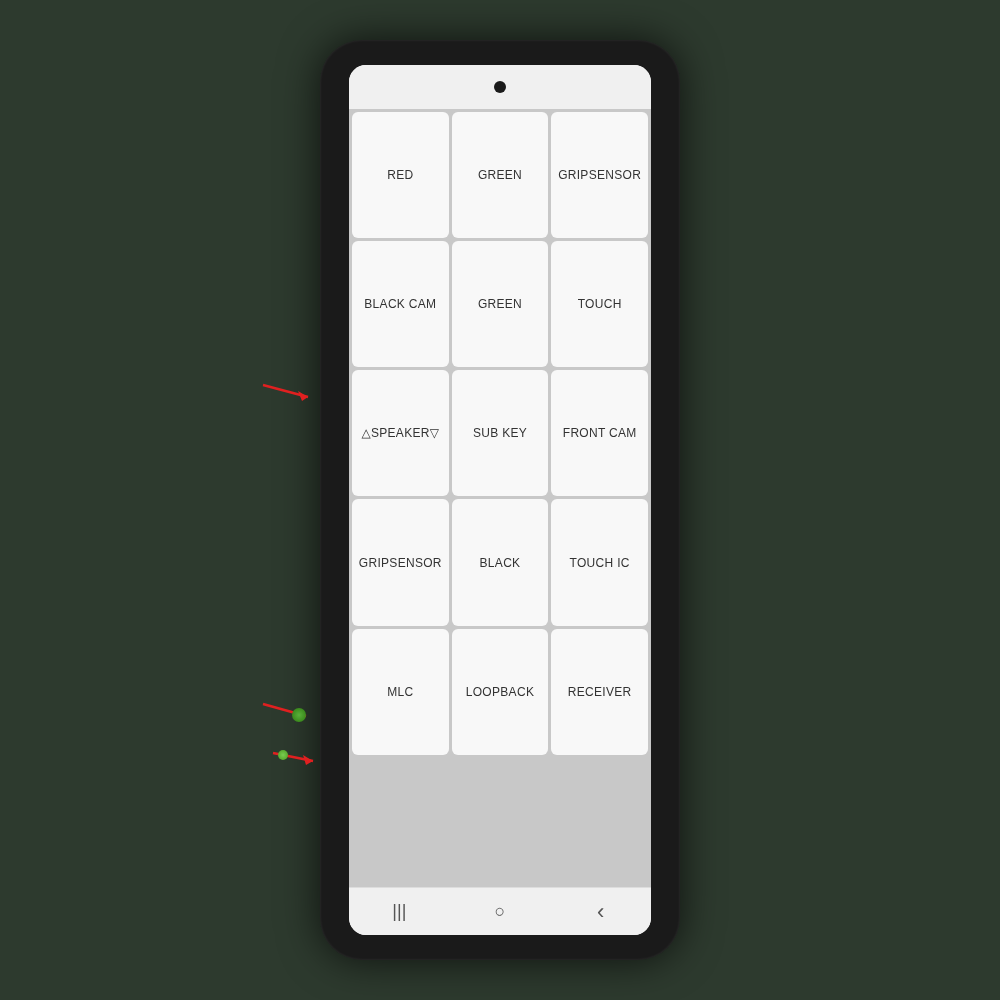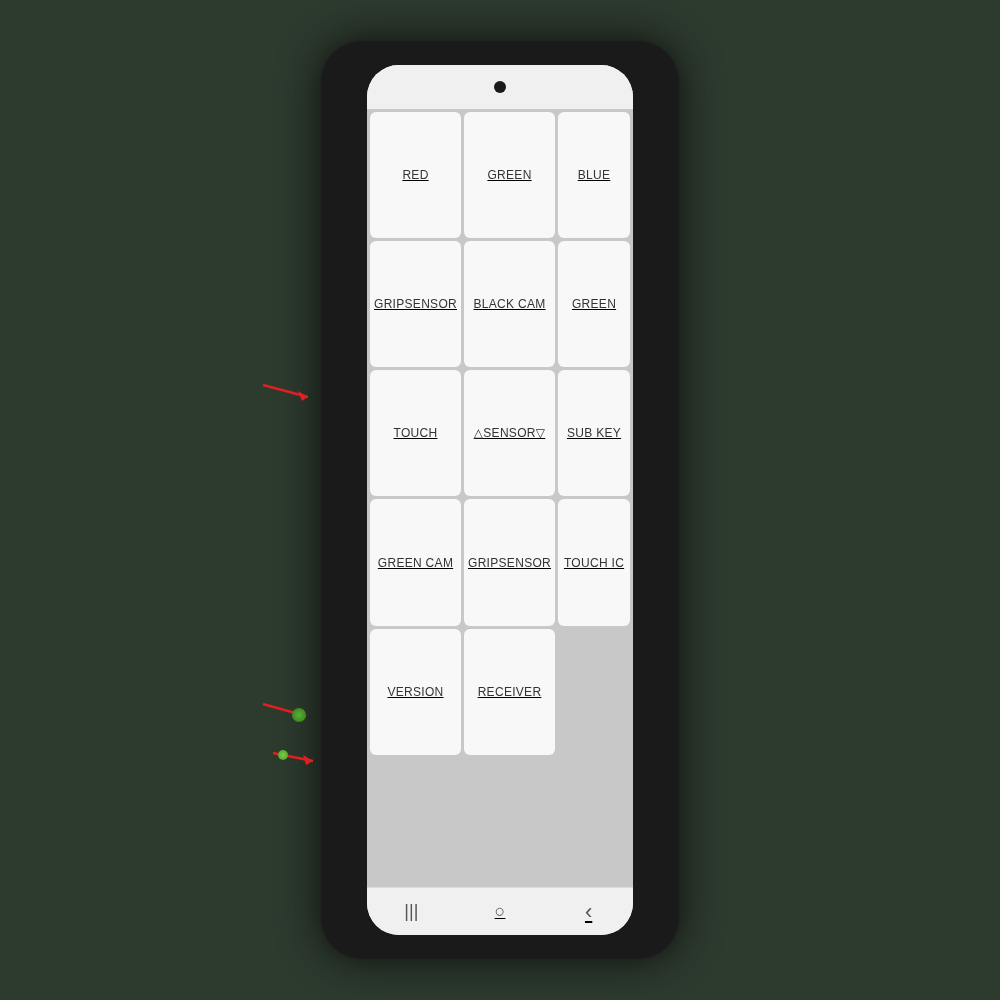--- a/index.html
+++ b/index.html
@@ -23,29 +23,28 @@
       display: flex;
       flex-direction: column;
       align-items: center;
       justify-content: center;
       padding: 10px;
       box-shadow: 0 0 40px rgba(0,0,0,0.7), inset 0 0 3px rgba(255,255,255,0.1);
       position: relative;
     }
 
     .phone-screen {
-      width: 266px;
+      width: 302px;
       height: 870px;
       background: #f0f0f0;
-      border-radius: 32px;
+      border-radius: 17px;
       display: flex;
       flex-direction: column;
       overflow: hidden;
       position: relative;
-      text-decoration: underline;
     }
 
     .top-bar {
       width: 100%;
       height: 44px;
       background: #f0f0f0;
       display: flex;
       align-items: center;
       justify-content: center;
       flex-shrink: 0;
@@ -176,51 +175,54 @@
 
       <div class="grid-area" id="grid-container">
 
       <div class="grid-cell">
             <span class="cell-label">RED</span>
           </div>
           <div class="grid-cell">
             <span class="cell-label">GREEN</span>
           </div>
           <div class="grid-cell">
-            <span class="cell-label">BLUE</span>
-          </div>
-          <div class="grid-cell">
             <span class="cell-label">GRIPSENSOR</span>
           </div>
           <div class="grid-cell">
             <span class="cell-label">BLACK CAM</span>
           </div>
           <div class="grid-cell">
             <span class="cell-label">GREEN</span>
           </div>
           <div class="grid-cell">
             <span class="cell-label">TOUCH</span>
           </div>
           <div class="grid-cell">
-            <span class="cell-label">△SENSOR▽</span>
+            <span class="cell-label">△SPEAKER▽</span>
           </div>
           <div class="grid-cell">
             <span class="cell-label">SUB KEY</span>
           </div>
           <div class="grid-cell">
-            <span class="cell-label">GREEN CAM</span>
+            <span class="cell-label">FRONT CAM</span>
           </div>
           <div class="grid-cell">
             <span class="cell-label">GRIPSENSOR</span>
           </div>
           <div class="grid-cell">
+            <span class="cell-label">BLACK</span>
+          </div>
+          <div class="grid-cell">
             <span class="cell-label">TOUCH IC</span>
           </div>
           <div class="grid-cell">
-            <span class="cell-label">VERSION</span>
+            <span class="cell-label">MLC</span>
+          </div>
+          <div class="grid-cell">
+            <span class="cell-label">LOOPBACK</span>
           </div>
           <div class="grid-cell">
             <span class="cell-label">RECEIVER</span>
           </div>
         </div>
 
       <div class="nav-bar">
         <div class="nav-icon">
           <span>|||</span>
         </div>

